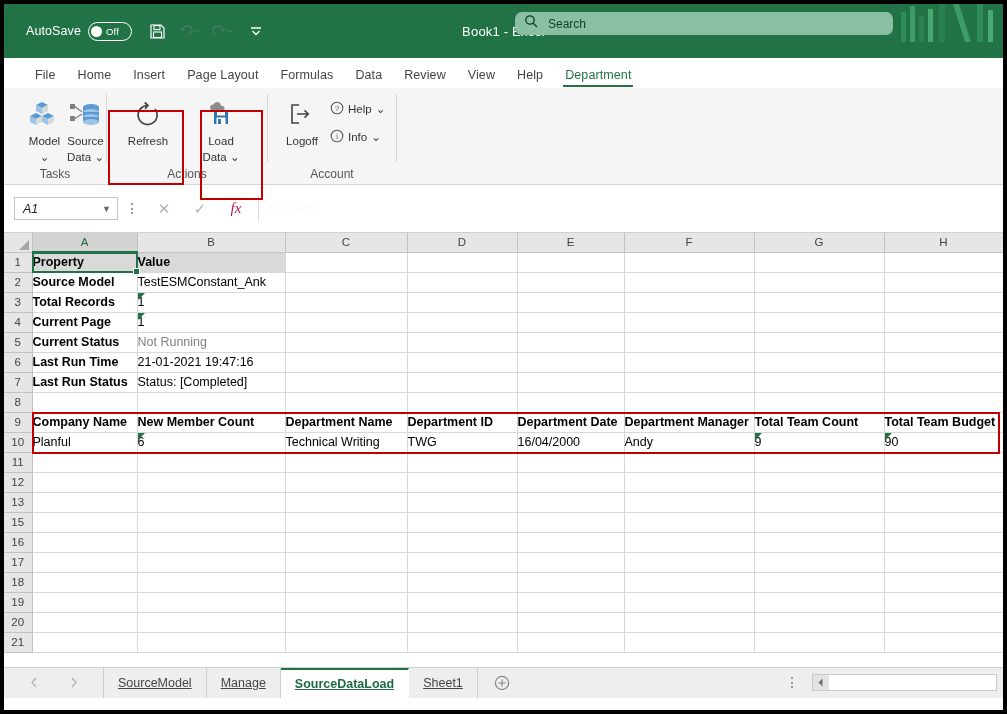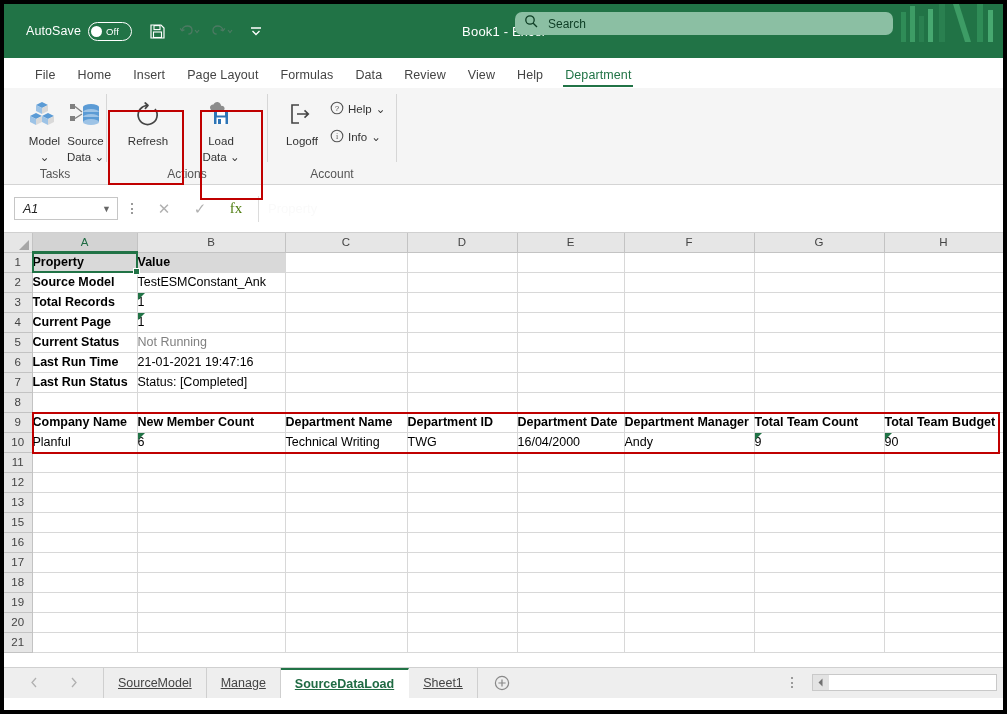--- a/index.html
+++ b/index.html
@@ -211,21 +211,21 @@
   .fxgroup {
     display: flex; align-items: center;
     gap: 0px;
   }
   .fxbtn {
     width: 36px; height: 26px;
     display: flex; align-items: center; justify-content: center;
     color: #b0b0b0;
     font-size: 15px;
   }
-  .fxbtn.fx { font-family: "Liberation Serif", serif; color: #4d7c0f; font-size: 15px;}
+  .fxbtn.fx { font-style: italic; font-family: "Liberation Serif", serif; color: #be185d; font-size: 15px;}
   .finput {
     flex: 1;
     height: 26px;
     margin-left: 4px;
     border-left: 1px solid #dcdcdc;
     display: flex; align-items: center;
     padding-left: 9px;
     font-size: 13px;
     color: #fafafa;
     background: #ffffff;

